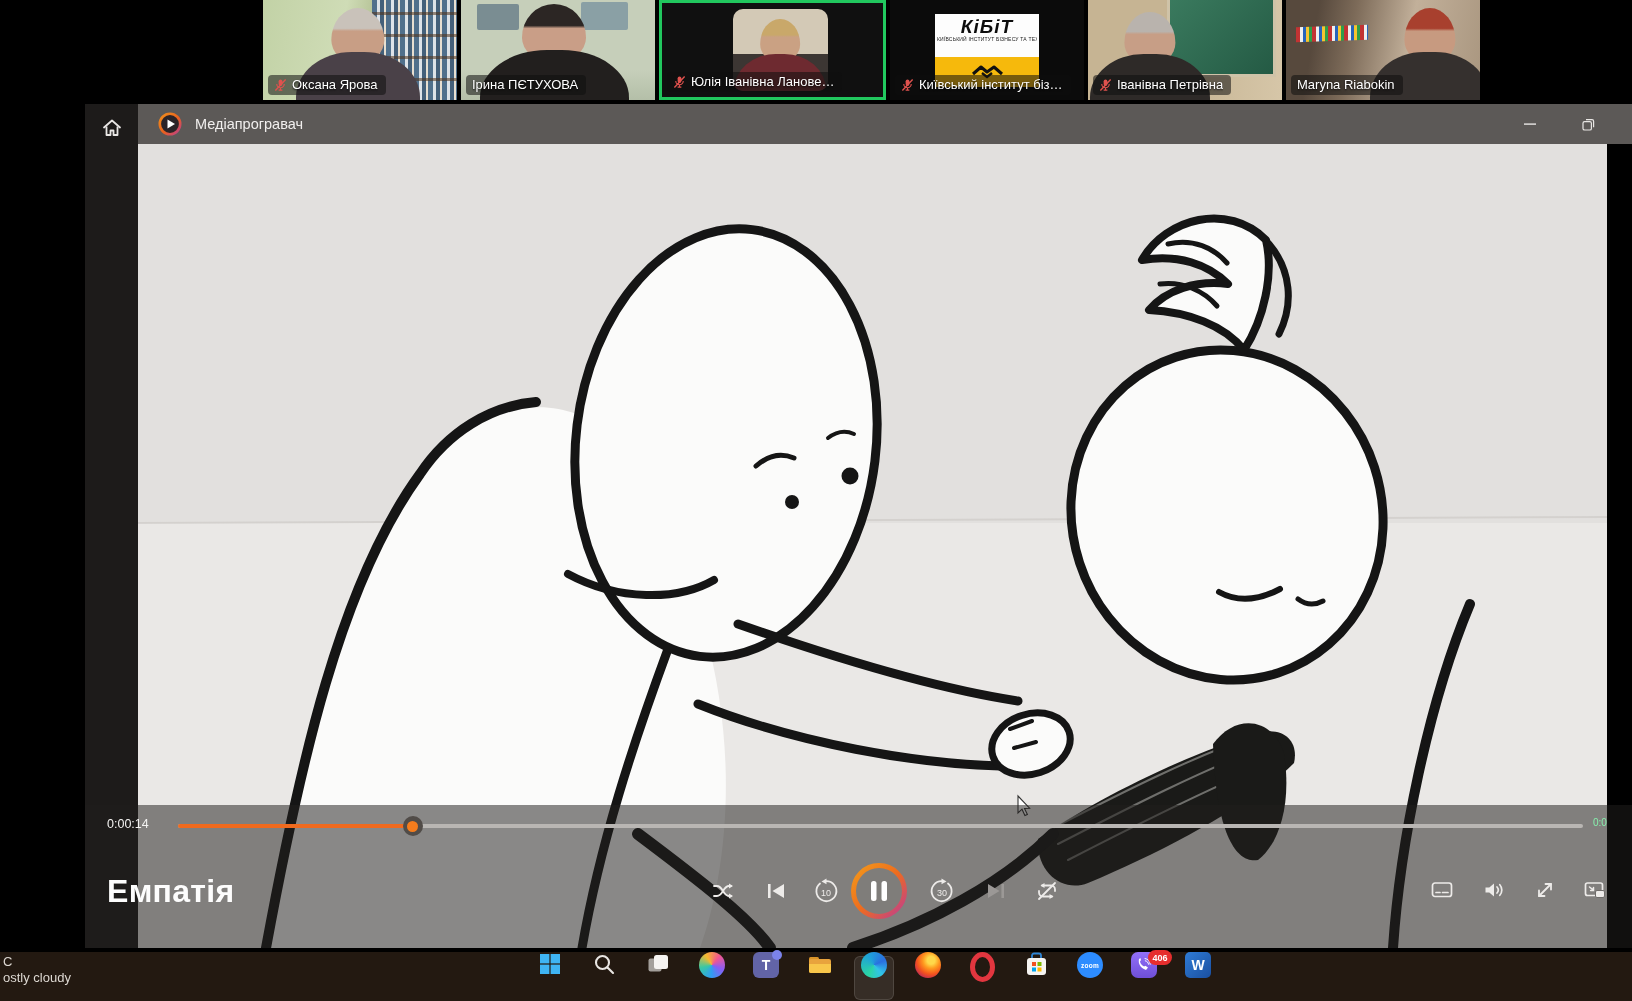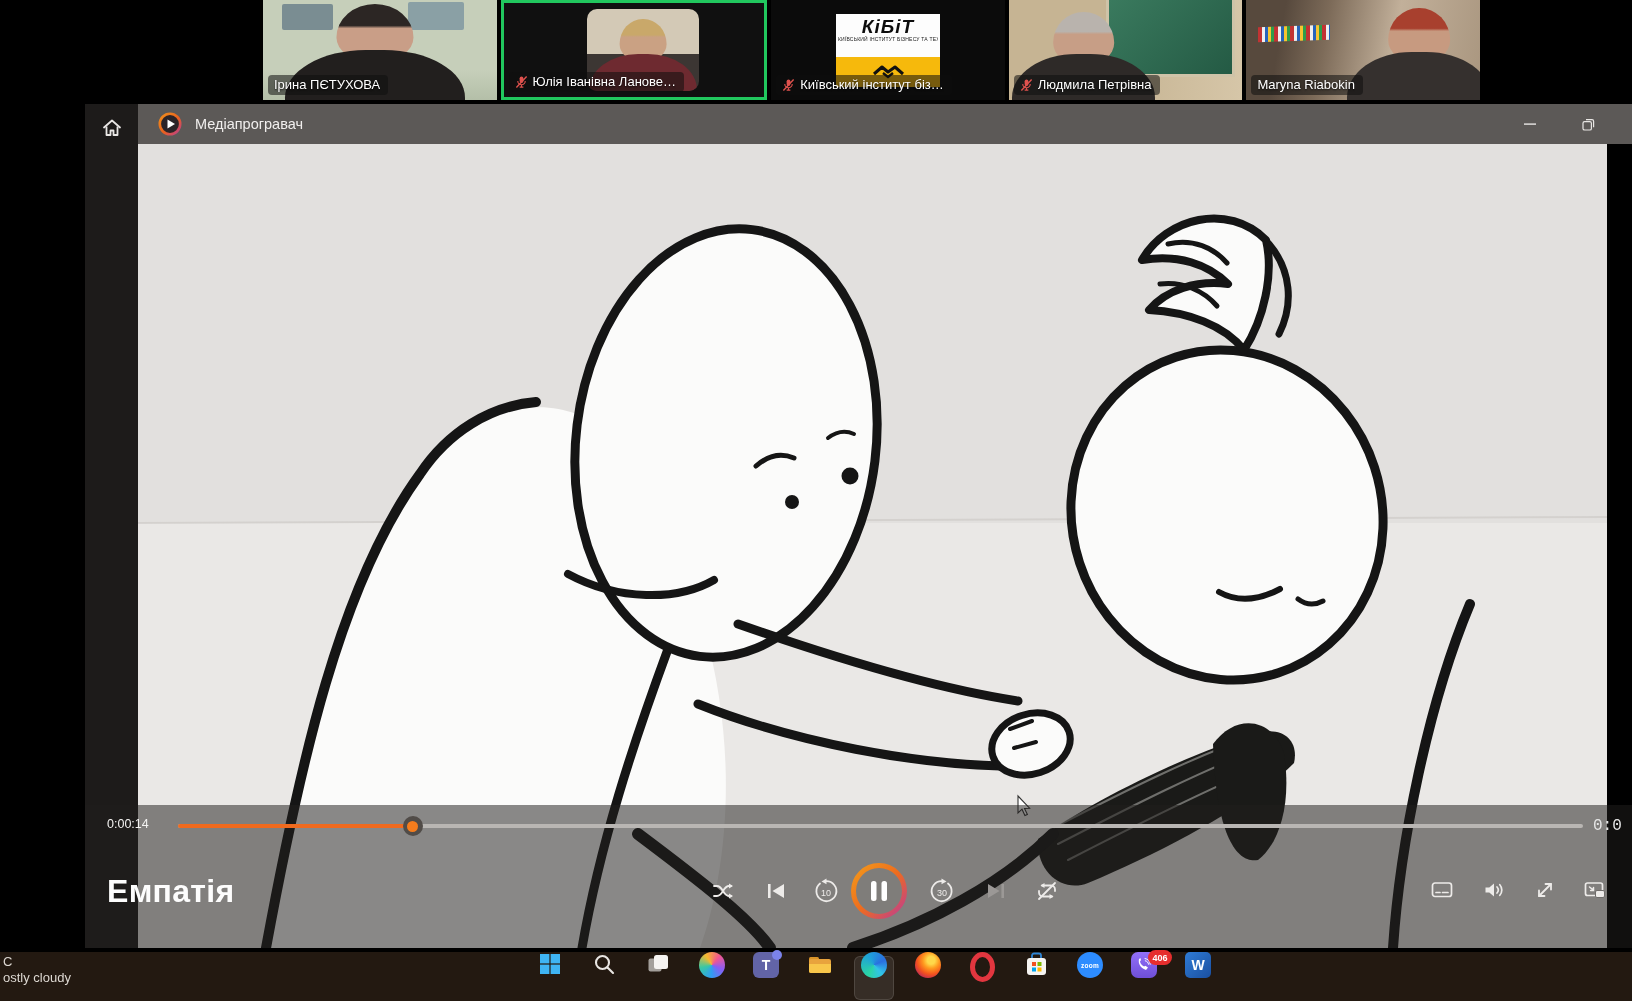--- a/index.html
+++ b/index.html
@@ -50,21 +50,21 @@
   .tb-logo{margin-left:20px;flex:0 0 auto;}
   .tb-title{margin-left:13px;color:#f1efee;font-size:14.5px;}
   .winbtn{position:absolute;top:0;width:46px;height:40px;background:none;border:none;display:flex;
       align-items:center;justify-content:center;cursor:pointer;padding:0;}
   .win-min{right:79px;} .win-restore{right:21px;}
   .videoarea{position:absolute;left:53px;top:40px;width:1469px;height:804px;background:#e6e4e2;}
   .pillar-r{position:absolute;left:1522px;top:40px;width:25px;height:804px;background:#000;}
   
   .overlay{position:absolute;left:0;top:701px;width:100%;height:170px;background:rgba(32,30,28,.52);}
   .time-cur{position:absolute;left:22px;top:12px;color:#f4f3f2;font-size:12.5px;}
-  .time-end{position:absolute;left:1508px;top:12px;color:#e5e5e5;font-size:16px;white-space:nowrap;font-family:Liberation Mono, monospace;}
+  .time-end{position:absolute;left:1508px;top:12px;color:#86efac;font-size:10px;white-space:nowrap;}
   .seek{position:absolute;left:93px;top:16px;width:1405px;height:10px;cursor:pointer;}
   .seek .track{position:absolute;left:0;top:3px;width:100%;height:4px;border-radius:2px;background:#b9b6b3;}
   .seek .fill{position:absolute;left:0;top:3px;height:4px;border-radius:2px;background:#f06a1e;}
   .seek .thumb{position:absolute;top:-5px;width:20px;height:20px;border-radius:50%;background:#514c48;
       display:flex;align-items:center;justify-content:center;}
   .seek .thumb::after{content:"";width:11px;height:11px;border-radius:50%;background:#f47c1d;}
   .vtitle{position:absolute;left:22px;top:68px;color:#fdfdfd;font-size:32px;font-weight:bold;letter-spacing:.3px;}
   .cbtn{position:absolute;background:none;border:none;padding:0;cursor:pointer;width:34px;height:34px;
       display:flex;align-items:center;justify-content:flex-end;}
   .pausebtn{position:absolute;left:765px;top:57px;width:58px;height:58px;background:none;border:none;padding:0;cursor:pointer;}
@@ -97,20 +97,31 @@
       color:#fff;font-size:9px;font-weight:bold;display:flex;align-items:center;justify-content:center;padding:0 3px;z-index:3;}
   .tray{position:absolute;right:0;top:0;height:49px;display:flex;align-items:center;gap:17px;padding-right:6px;}
   .tray button{background:none;border:none;padding:0;cursor:pointer;display:flex;align-items:center;}
   .lang{color:#f2f0ee;font-size:14.5px;padding-right:2px;}
 </style>
 </head>
 <body>
 
 <div class="filmstrip">
 
+  <div class="tile bg1">
+    <div class="person" style="--hair:#c9c2ba;--skin:#c89e85;--shirt:#4a4148;left:24%;bottom:0;width:50%;height:92%;"></div>
+    <div class="pill">
+      <svg class="micoff" viewBox="0 0 14 14">
+          <rect x="5" y="1" width="4" height="7" rx="2" fill="#e0524e"></rect>
+          <path d="M3 6 a4 4 0 0 0 8 0 M7 10 v2 M5 12.5 h4" stroke="#e0524e" stroke-width="1.2" fill="none"></path>
+          <line x1="1.5" y1="13" x2="12.5" y2="1" stroke="#e0524e" stroke-width="1.5"></line>
+        </svg>
+      <span class="pname">Оксана Ярова</span>
+    </div>
+  </div>
 
   <div class="tile bg2">
     <div class="pic" style="left:8%;top:4%;width:22%;height:26%;background:#7a8d92;"></div>
     <div class="pic" style="left:62%;top:2%;width:24%;height:28%;background:#8aa0a5;"></div>
     <div class="person" style="--hair:#2c2624;--skin:#c99e87;--shirt:#221f1e;left:18%;bottom:0;width:60%;height:96%;"></div>
     <div class="pill">
       <span class="pname">Ірина ПЄТУХОВА</span>
     </div>
   </div>
 
@@ -153,21 +164,21 @@
 
   <div class="tile bg5">
     <div class="board"></div>
     <div class="person" style="--hair:#b9b3ad;--skin:#c79e86;--shirt:#2e2a28;left:8%;bottom:0;width:48%;height:88%;"></div>
     <div class="pill">
       <svg class="micoff" viewBox="0 0 14 14">
           <rect x="5" y="1" width="4" height="7" rx="2" fill="#e0524e"></rect>
           <path d="M3 6 a4 4 0 0 0 8 0 M7 10 v2 M5 12.5 h4" stroke="#e0524e" stroke-width="1.2" fill="none"></path>
           <line x1="1.5" y1="13" x2="12.5" y2="1" stroke="#e0524e" stroke-width="1.5"></line>
         </svg>
-      <span class="pname">Людмила Петрівна</span>
+      <span class="pname">Іванівна Петрівна</span>
     </div>
   </div>
 
   <div class="tile bg6">
     <div class="flags"></div>
     <div class="person" style="--hair:#a8402e;--skin:#c79a80;--shirt:#35302e;left:50%;bottom:0;width:48%;height:92%;"></div>
     <div class="pill">
       <span class="pname">Maryna Riabokin</span>
     </div>
   </div>

